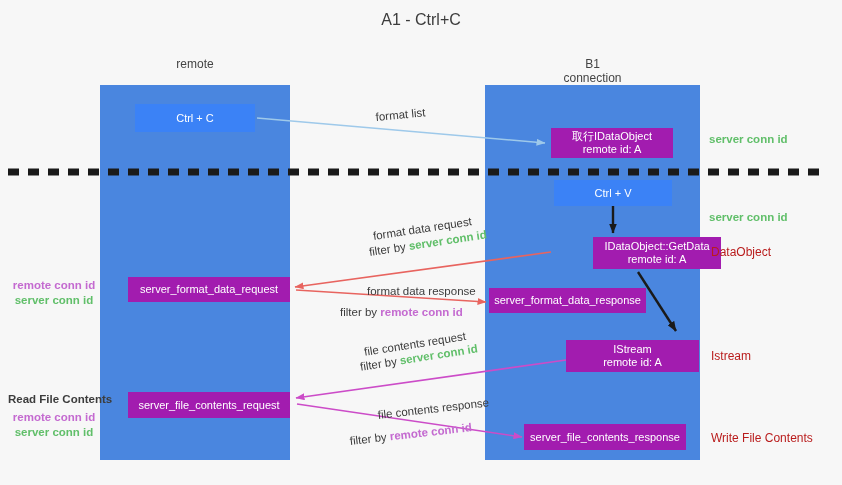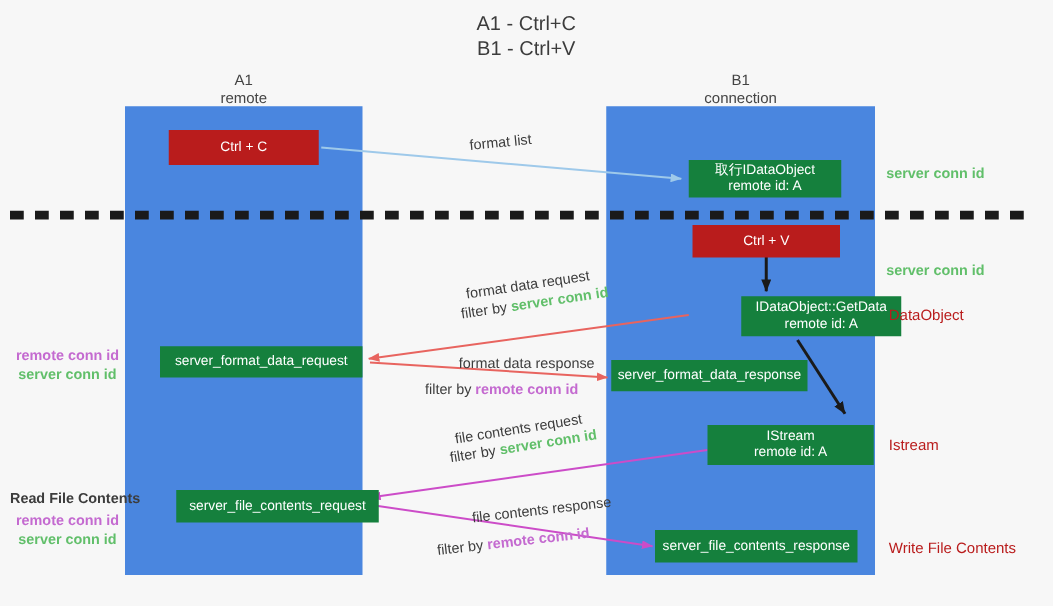--- a/index.html
+++ b/index.html
@@ -26,22 +26,22 @@
   
   .lane{background:#4a86df;}
 
   
   .box{
     box-sizing:border-box;
     display:flex;flex-direction:column;align-items:center;justify-content:center;
     color:#ffffff;text-align:center;
     font-size:11px;line-height:13px;
   }
-  .box.green{background:#b91c1c;}
-  .box.orange{background:#15803d;}
+  .box.green{background:#3b82f6;}
+  .box.orange{background:#a21caf;}
   .box .l2{font-size:11px;line-height:13px;}
 
   
   .anno{font-size:11.5px;line-height:14px;color:#3c3c3c;white-space:nowrap;}
   .anno.rot-a{transform:rotate(-8.5deg);transform-origin:left top;}
   .anno.rot-c{transform:rotate(-9deg);transform-origin:left top;}
   .anno.rot-d{transform:rotate(-6.5deg);transform-origin:left top;}
   .anno.rot-e{transform:rotate(-5.5deg);transform-origin:left top;}
   .g{color:#61bf6a;font-weight:bold;}
   .p{color:#c46ad0;font-weight:bold;}
@@ -58,25 +58,23 @@
 </head>
 <body>
 
 <div id="stage">
 
   <div class="abs lane" style="left:100px;top:85px;width:190px;height:375px;"></div>
   <div class="abs lane" style="left:485px;top:85px;width:215px;height:375px;"></div>
 
   <div class="abs" id="title">
     <div>A1 - Ctrl+C</div>
-    <div>B1 - Ctrl+V</div>
   </div>
 
   <div class="abs lane-head" style="left:100px;top:57px;width:190px;">
-    <div>A1</div>
     <div>remote</div>
   </div>
   <div class="abs lane-head" style="left:485px;top:57px;width:215px;">
     <div>B1</div>
     <div>connection</div>
   </div>
 
   <svg class="overlay">
     <defs>
       <marker id="ah-blue" markerWidth="9" markerHeight="7" refX="8.5" refY="3.5" orient="auto" markerUnits="userSpaceOnUse">
@@ -134,21 +132,21 @@
   </div>
 
   <div class="abs box orange" style="left:489px;top:288px;width:157px;height:25px;">
     <span>server_format_data_response</span>
   </div>
 
   <div class="abs box orange" style="left:128px;top:277px;width:162px;height:25px;">
     <span>server_format_data_request</span>
   </div>
 
-  <div class="abs box orange" style="left:128px;top:392px;width:162px;height:26px;margin-left:13px;">
+  <div class="abs box orange" style="left:128px;top:392px;width:162px;height:26px;">
     <span>server_file_contents_request</span>
   </div>
 
   <div class="abs box orange" style="left:524px;top:424px;width:162px;height:26px;">
     <span>server_file_contents_response</span>
   </div>
 
   <div class="abs anno rot-e" style="left:375px;top:110px;">
     <span>format list</span>
   </div>

